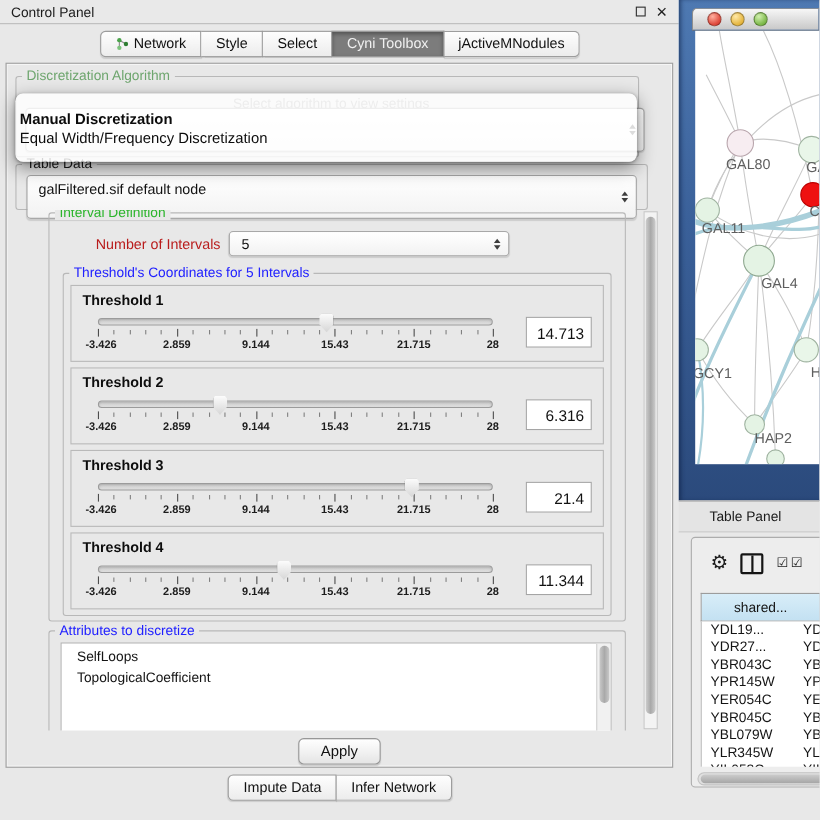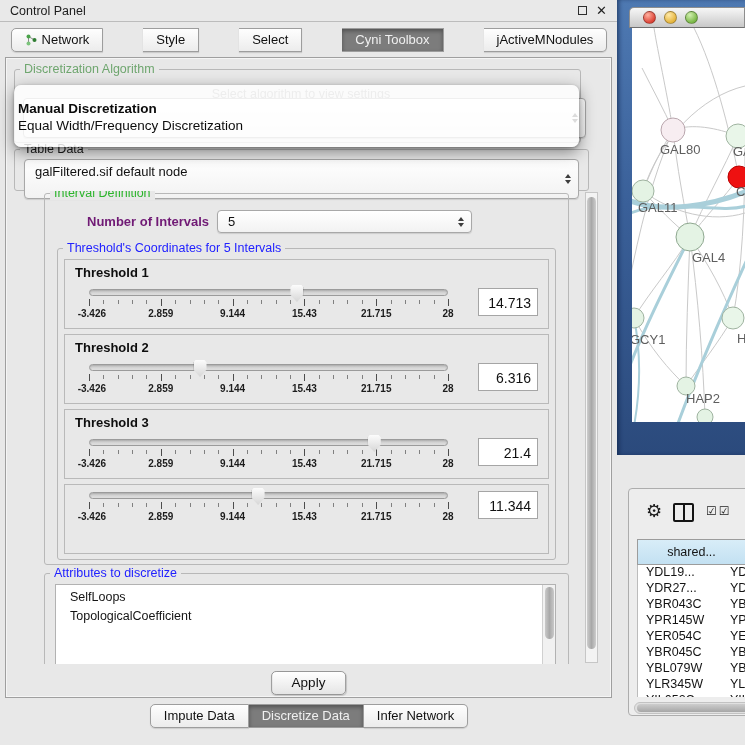--- a/index.html
+++ b/index.html
@@ -8,21 +8,21 @@
 
   
   .control-panel { position:absolute; left:0; top:0; width:618px; height:745px; background:#e8e8e8; }
   .cp-titlebar { position:absolute; left:0; top:0; width:100%; height:22px; background:#e9e9e9; border-bottom:1px solid #bcbcbc; display:flex; align-items:center; }
   .cp-title { font-size:12.5px; color:#1c1c1c; margin-left:10px; }
   .cp-buttons { margin-left:auto; margin-right:11px; display:flex; align-items:center; gap:9px; }
   .float-btn { width:9px; height:9px; border:1.5px solid #2e2e2e; display:inline-block; }
   .close-btn { font-size:13px; font-weight:700; color:#1e1e1e; line-height:1; cursor:default; }
 
   .segbar { position:absolute; left:0; width:100%; display:flex; justify-content:center; }
-  .top-tabs { top:28px;gap:40px; }
+  .top-tabs { top:28px; }
   .bottom-tabs { top:704px; }
   .seg { font-size:13px; color:#111; padding:3px 13px 4px; background:linear-gradient(#fefefe,#ececec); border:1px solid #9d9d9d; border-left:none; display:flex; align-items:center; gap:5px; white-space:nowrap; box-shadow:0 1px 1px rgba(0,0,0,.12); }
   .seg:first-child { border-left:1px solid #9d9d9d; border-radius:5px 0 0 5px; }
   .seg:last-child { border-radius:0 5px 5px 0; }
   .seg.active { background:#7c7c7c; color:#f0f0f0; box-shadow:inset 0 2px 4px rgba(0,0,0,.35); }
   .seg-icon { display:inline-flex; }
 
   .main-panel { position:absolute; left:5px; top:57px; width:607px; height:641px; border:1px solid #9f9f9f; background:#e8e8e8; box-shadow:inset 0 0 0 1px #f5f5f5; }
 
   .group { position:absolute; border:1px solid #b8b8b8; border-radius:3px; }
@@ -46,21 +46,21 @@
   .combo-arrows i { width:0; height:0; border-left:3.5px solid transparent; border-right:3.5px solid transparent; display:block; }
   .combo-arrows .up { border-bottom:4.5px solid #3d3d3d; }
   .combo-arrows .dn { border-top:4.5px solid #3d3d3d; }
 
   .scroll-area { position:absolute; left:8px; top:133px; width:571px; height:473px; overflow:hidden; }
   .v-scrollbar { position:absolute; left:579px; top:134px; width:13px; height:471px; background:#f3f3f3; border:1px solid #c6c6c6; }
   .v-thumb { position:absolute; left:1px; top:4px; width:9px; height:452px; border-radius:5px; background:linear-gradient(90deg,#cdcdcd,#a8a8a8,#cdcdcd); }
 
   .interval-group { position:relative; margin:2px 16px 8px 30px; height:372px; }
   .intervals-row { position:absolute; left:0; top:16px; display:flex; align-items:center; width:100%; }
-  .intervals-label { font-weight:700; font-size:13px; color:#701a75; margin-left:42px;text-align:right; }
+  .intervals-label { font-weight:400; font-size:13px; color:#b91c1c; margin-left:42px;text-align:right; }
   .ni-combo { width:255px; margin-left:8px; height:23px; padding-top:3px; }
   .thresholds-group { position:absolute; left:12px; right:12px; top:54px; height:312px; padding-top:10px; }
 
   .th-panel { border:1px solid #b9b9b9; margin:0 6px 5px; height:70px; padding:5px 8px 0 10px; background:#e8e8e8; }
   .th-title { font-weight:700; font-size:13px; color:#0d0d0d; margin-bottom:7px; }
   .th-row { display:flex; gap:28px; padding-left:12px; padding-right:2px; align-items:flex-start; }
   .slider { flex:1; position:relative; padding-top:2px; }
   .sl-track { height:7px; border-radius:4px; border:1px solid #9b9b9b; background:linear-gradient(#c9c9c9,#e0e0e0); box-shadow:inset 0 1px 2px rgba(0,0,0,.15); margin:0 2px; }
   .sl-handle { position:absolute; top:-2px; width:13px; height:17px; margin-left:-6px; background:linear-gradient(#fcfcfc,#d6d6d6); clip-path:polygon(15% 0,85% 0,100% 15%,100% 58%,50% 100%,0 58%,0 15%); filter:drop-shadow(0 0 1px rgba(0,0,0,.6)); z-index:2; }
   .ticks { position:relative; height:8px; margin:3px 2px 0; }
@@ -322,20 +322,21 @@
                       <span style="left: 40%;">9.144</span>
                       <span style="left: 60%;">15.43</span>
                       <span style="left: 80%;">21.715</span>
                       <span style="left: 100%;">28</span>
                     </div>
                   </div>
                   <div class="th-value">21.4</div>
                 </div>
               </div>
               <div class="th-panel">
+                <div class="th-title">Threshold 4</div>
                 <div class="th-row">
                   <div class="slider">
                     <div class="sl-track"></div>
                     <div class="sl-handle" style="left: 47%;"></div>
                     <div class="ticks">
                       <span class="tick major" style="left: 0%;"></span>
                       <span class="tick" style="left: 4%;"></span>
                       <span class="tick" style="left: 8%;"></span>
                       <span class="tick" style="left: 12%;"></span>
                       <span class="tick" style="left: 16%;"></span>
@@ -391,23 +392,20 @@
     <div class="v-scrollbar">
         <div class="v-thumb"></div>
       </div>
 
     <button class="apply-btn">Apply</button>
   </div>
 
   <div class="segbar bottom-tabs" id="bottom-tabs">
       <div class="seg">
         <span>Impute Data</span>
-      </div>
-      <div class="seg active">
-        <span>Discretize Data</span>
       </div>
       <div class="seg">
         <span>Infer Network</span>
       </div>
     </div>
 </div>
 
 <div class="right-region">
   <div class="net-window">
     <div class="mac-titlebar">
@@ -455,20 +453,23 @@
           <text x="104" y="168" style="font:13px 'Liberation Sans','DejaVu Sans',sans-serif; fill:#5e5e5e;">C</text>
           <text x="6" y="184" style="font:13px 'Liberation Sans','DejaVu Sans',sans-serif; fill:#5e5e5e;">GAL11</text>
           <text x="60" y="234" style="font:13px 'Liberation Sans','DejaVu Sans',sans-serif; fill:#5e5e5e;">GAL4</text>
           <text x="-2" y="316" style="font:13px 'Liberation Sans','DejaVu Sans',sans-serif; fill:#5e5e5e;">GCY1</text>
           <text x="105" y="315" style="font:13px 'Liberation Sans','DejaVu Sans',sans-serif; fill:#5e5e5e;">H</text>
           <text x="54" y="375" style="font:13px 'Liberation Sans','DejaVu Sans',sans-serif; fill:#5e5e5e;">HAP2</text>
         </svg>
     </div>
   </div>
 
+  <div class="tp-titlebar">
+    <span>Table Panel</span>
+  </div>
   <div class="tp-body">
     <div class="tp-toolbar">
       <span class="gear-icon">⚙</span>
       <span class="cols-icon">
           <span></span>
         </span>
       <span class="checks"><span>☑</span><span>☑</span></span>
     </div>
     <div class="tp-header" id="tp-header">
         <div class="tp-hcell sel">shared...</div>

